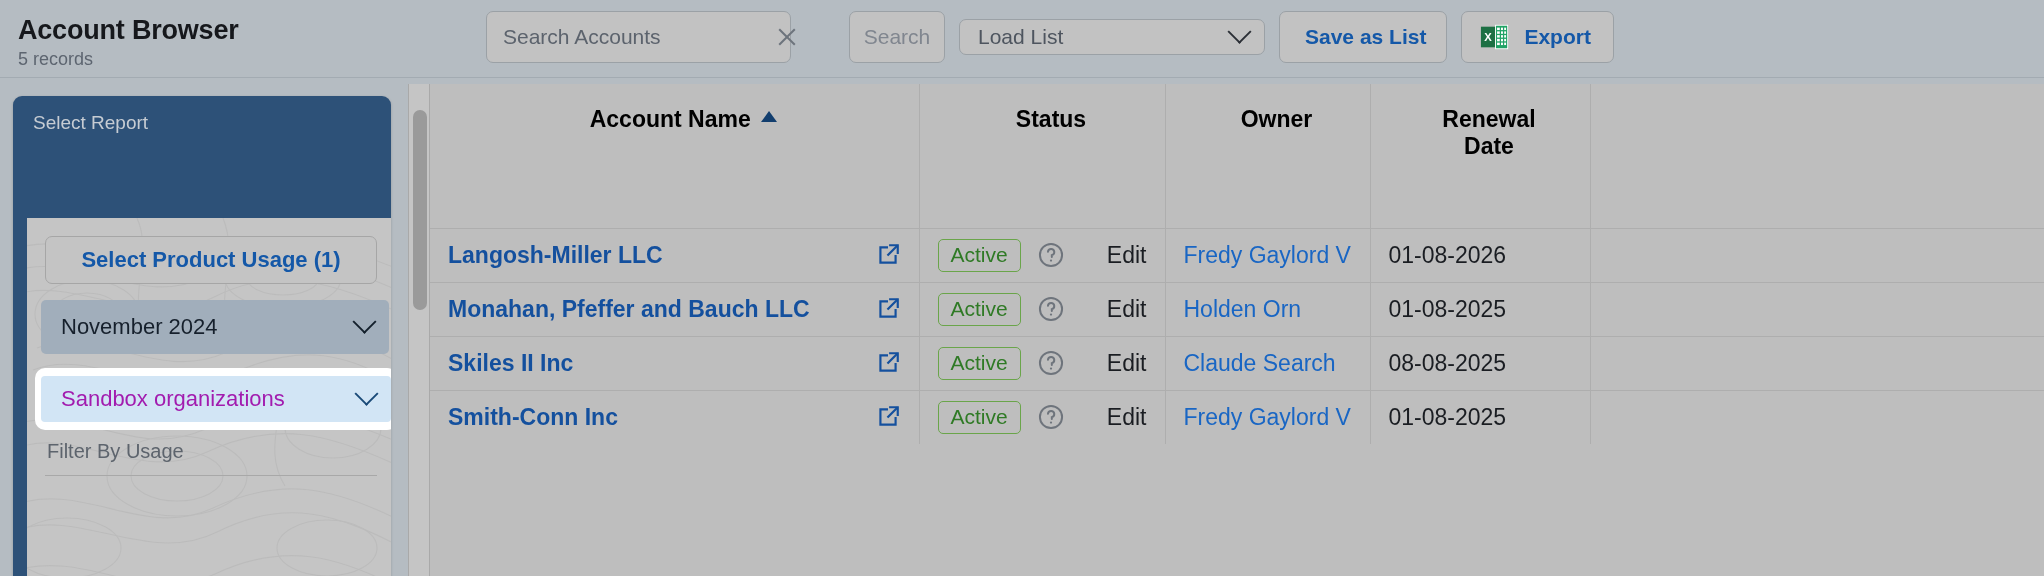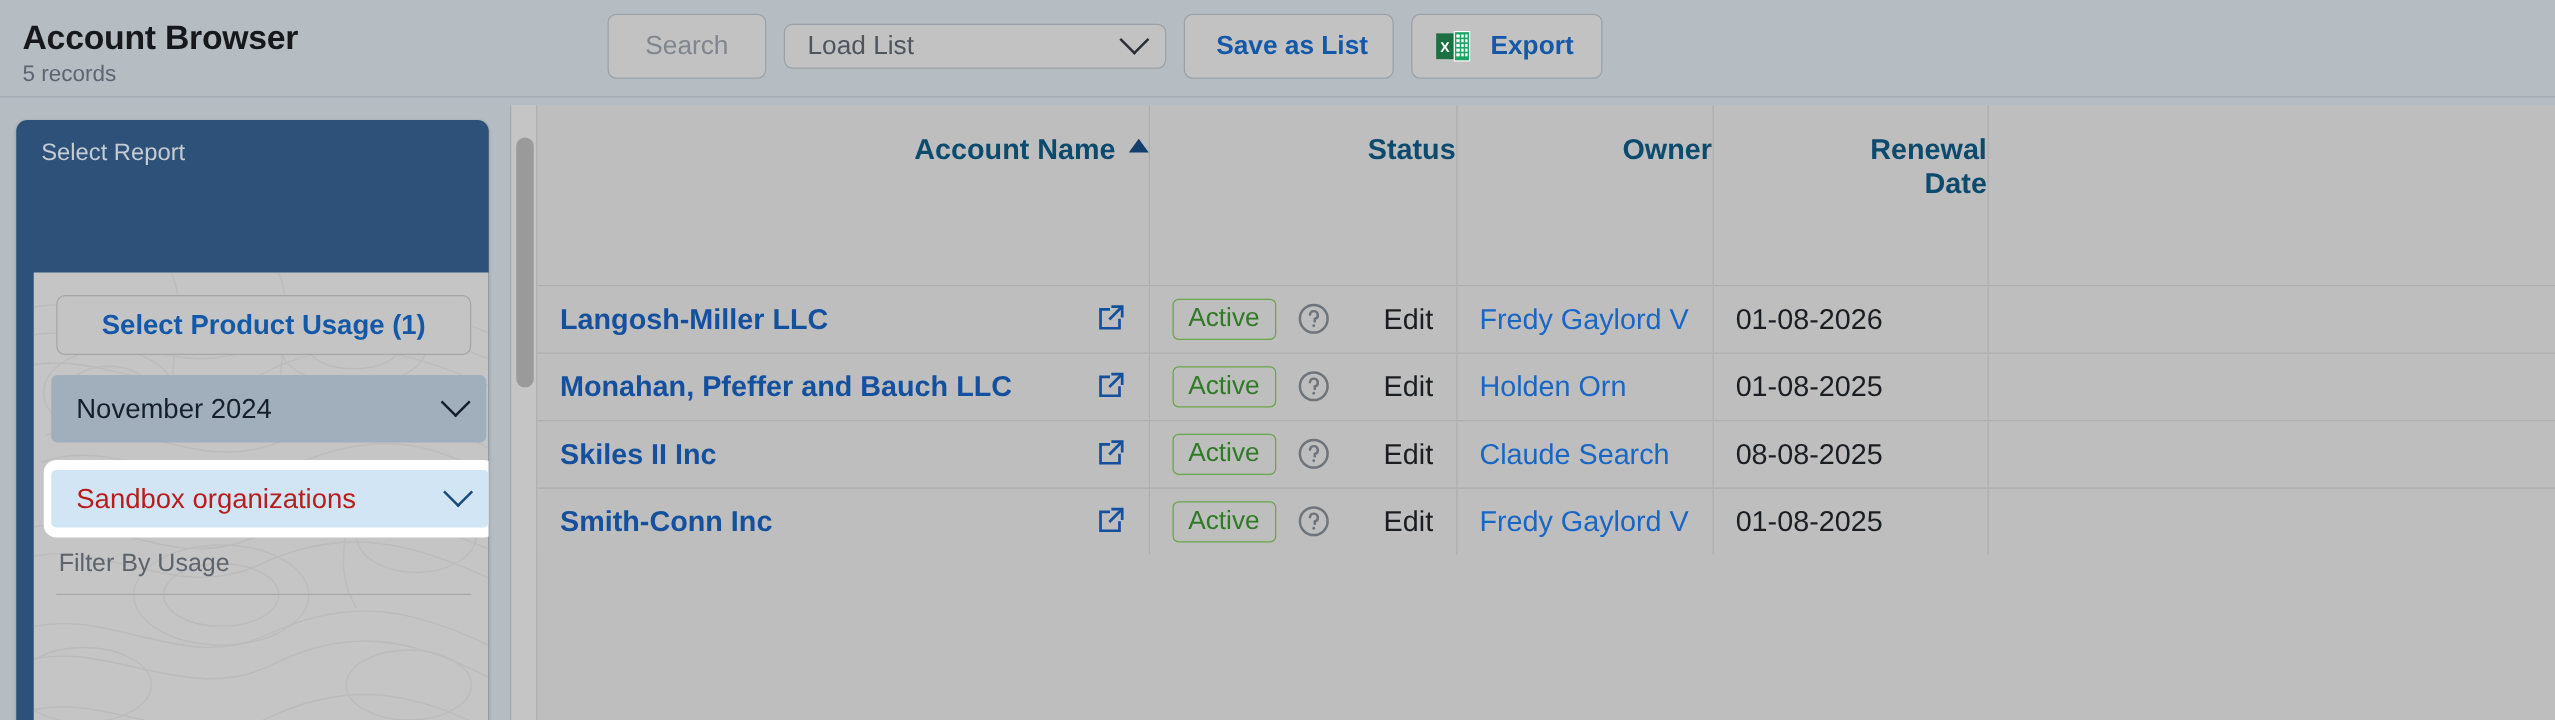--- a/index.html
+++ b/index.html
@@ -42,21 +42,21 @@
   }
   .clear-x::before { transform: rotate(45deg); }
   .clear-x::after  { transform: rotate(-45deg); }
 
   .btn {
     height: 52px; border-radius: 7px; border: 1px solid #9ba1a6;
     background: #c2c2c2; font-family: inherit; font-size: 21px;
     display: flex; align-items: center; justify-content: center;
     padding: 0 20px; cursor: pointer; white-space: nowrap;
   }
-  .btn-search { width: 127px; color: #80868f; }
+  .btn-search { width: 96px; color: #80868f; margin-left: 44px; }
   .btn-link { color: #1458a8; font-weight: bold; padding-left: 25px; }
   .btn-export { gap: 14px; padding: 0 22px 0 18px; }
 
   .loadlist {
     width: 306px; height: 36px; border-radius: 7px; border: 1px solid #9ba1a6;
     background: #c2c2c2; display: flex; align-items: center;
     padding: 0 16px 0 18px; cursor: pointer;
   }
   .loadlist span { flex: 1; font-size: 21px; color: #4e555f; }
   .chev {
@@ -104,21 +104,21 @@
 
   .focus-ring {
     position: relative; margin: 14px 0 0 8px; width: 362px; height: 62px;
     background: #ffffff; border-radius: 10px;
     display: flex; align-items: center; padding: 0 6px;
   }
   .sb-dd-hi {
     width: 100%; height: 46px; background: #d2e5f5; border-radius: 4px;
     display: flex; align-items: center; padding: 0 16px 0 20px; cursor: pointer;
   }
-  .sb-dd-hi span { flex: 1; font-size: 22px; color: #b91c1c; }
+  .sb-dd-hi span { flex: 1; font-size: 22px; color: #a21caf; }
   .sb-dd-hi .chev { border-color: #1a4a78; }
 
   .sb-sub { position: relative; margin: 10px 0 0 20px; font-size: 20px; color: #5d646d; }
   .sb-bottom {
     position: relative; margin: 12px 14px 0 18px; height: 20px;
     border-top: 1px solid #a8a8a8;
   }
 
   
   .rail {
@@ -131,21 +131,21 @@
   }
 
   
   .tablewrap {
     position: absolute; left: 430px; top: 84px; width: 1614px; height: 492px;
     background: #bebebe; overflow: hidden;
   }
   table { border-collapse: collapse; width: 100%; table-layout: fixed; }
   thead th {
     height: 144px; vertical-align: top; padding: 22px 0 0 18px;
-    text-align: right; font-size: 23px; font-weight: bold; color: #0c4a6e;
+    text-align: center; font-size: 23px; font-weight: bold; color: #000000;
     border-right: 1px solid #aeaeae; background: #bebebe;
   }
   thead th:last-child { border-right: 0; }
   .sort-caret {
     display: inline-block; margin-left: 10px; vertical-align: 5px;
     width: 0; height: 0; border-left: 8px solid transparent;
     border-right: 8px solid transparent; border-bottom: 11px solid #123e6e;
   }
   tbody td {
     height: 54px; border-top: 1px solid #aeaeae; border-right: 1px solid #aeaeae;
@@ -173,20 +173,24 @@
 </head>
 <body>
 
 <div class="topbar">
   <div class="title-block">
     <div class="app-title">Account Browser</div>
     <div class="record-count">5 records</div>
   </div>
 
   <div class="toolbar">
+    <div class="search-wrap">
+      <input class="search-input" type="text" placeholder="Search Accounts" style="">
+      <span class="clear-x"></span>
+    </div>
 
     <button class="btn btn-search">Search</button>
 
     <div class="loadlist">
       <span>Load List</span>
       <i class="chev"></i>
     </div>
 
     <button class="btn btn-link">Save as List</button>
 

